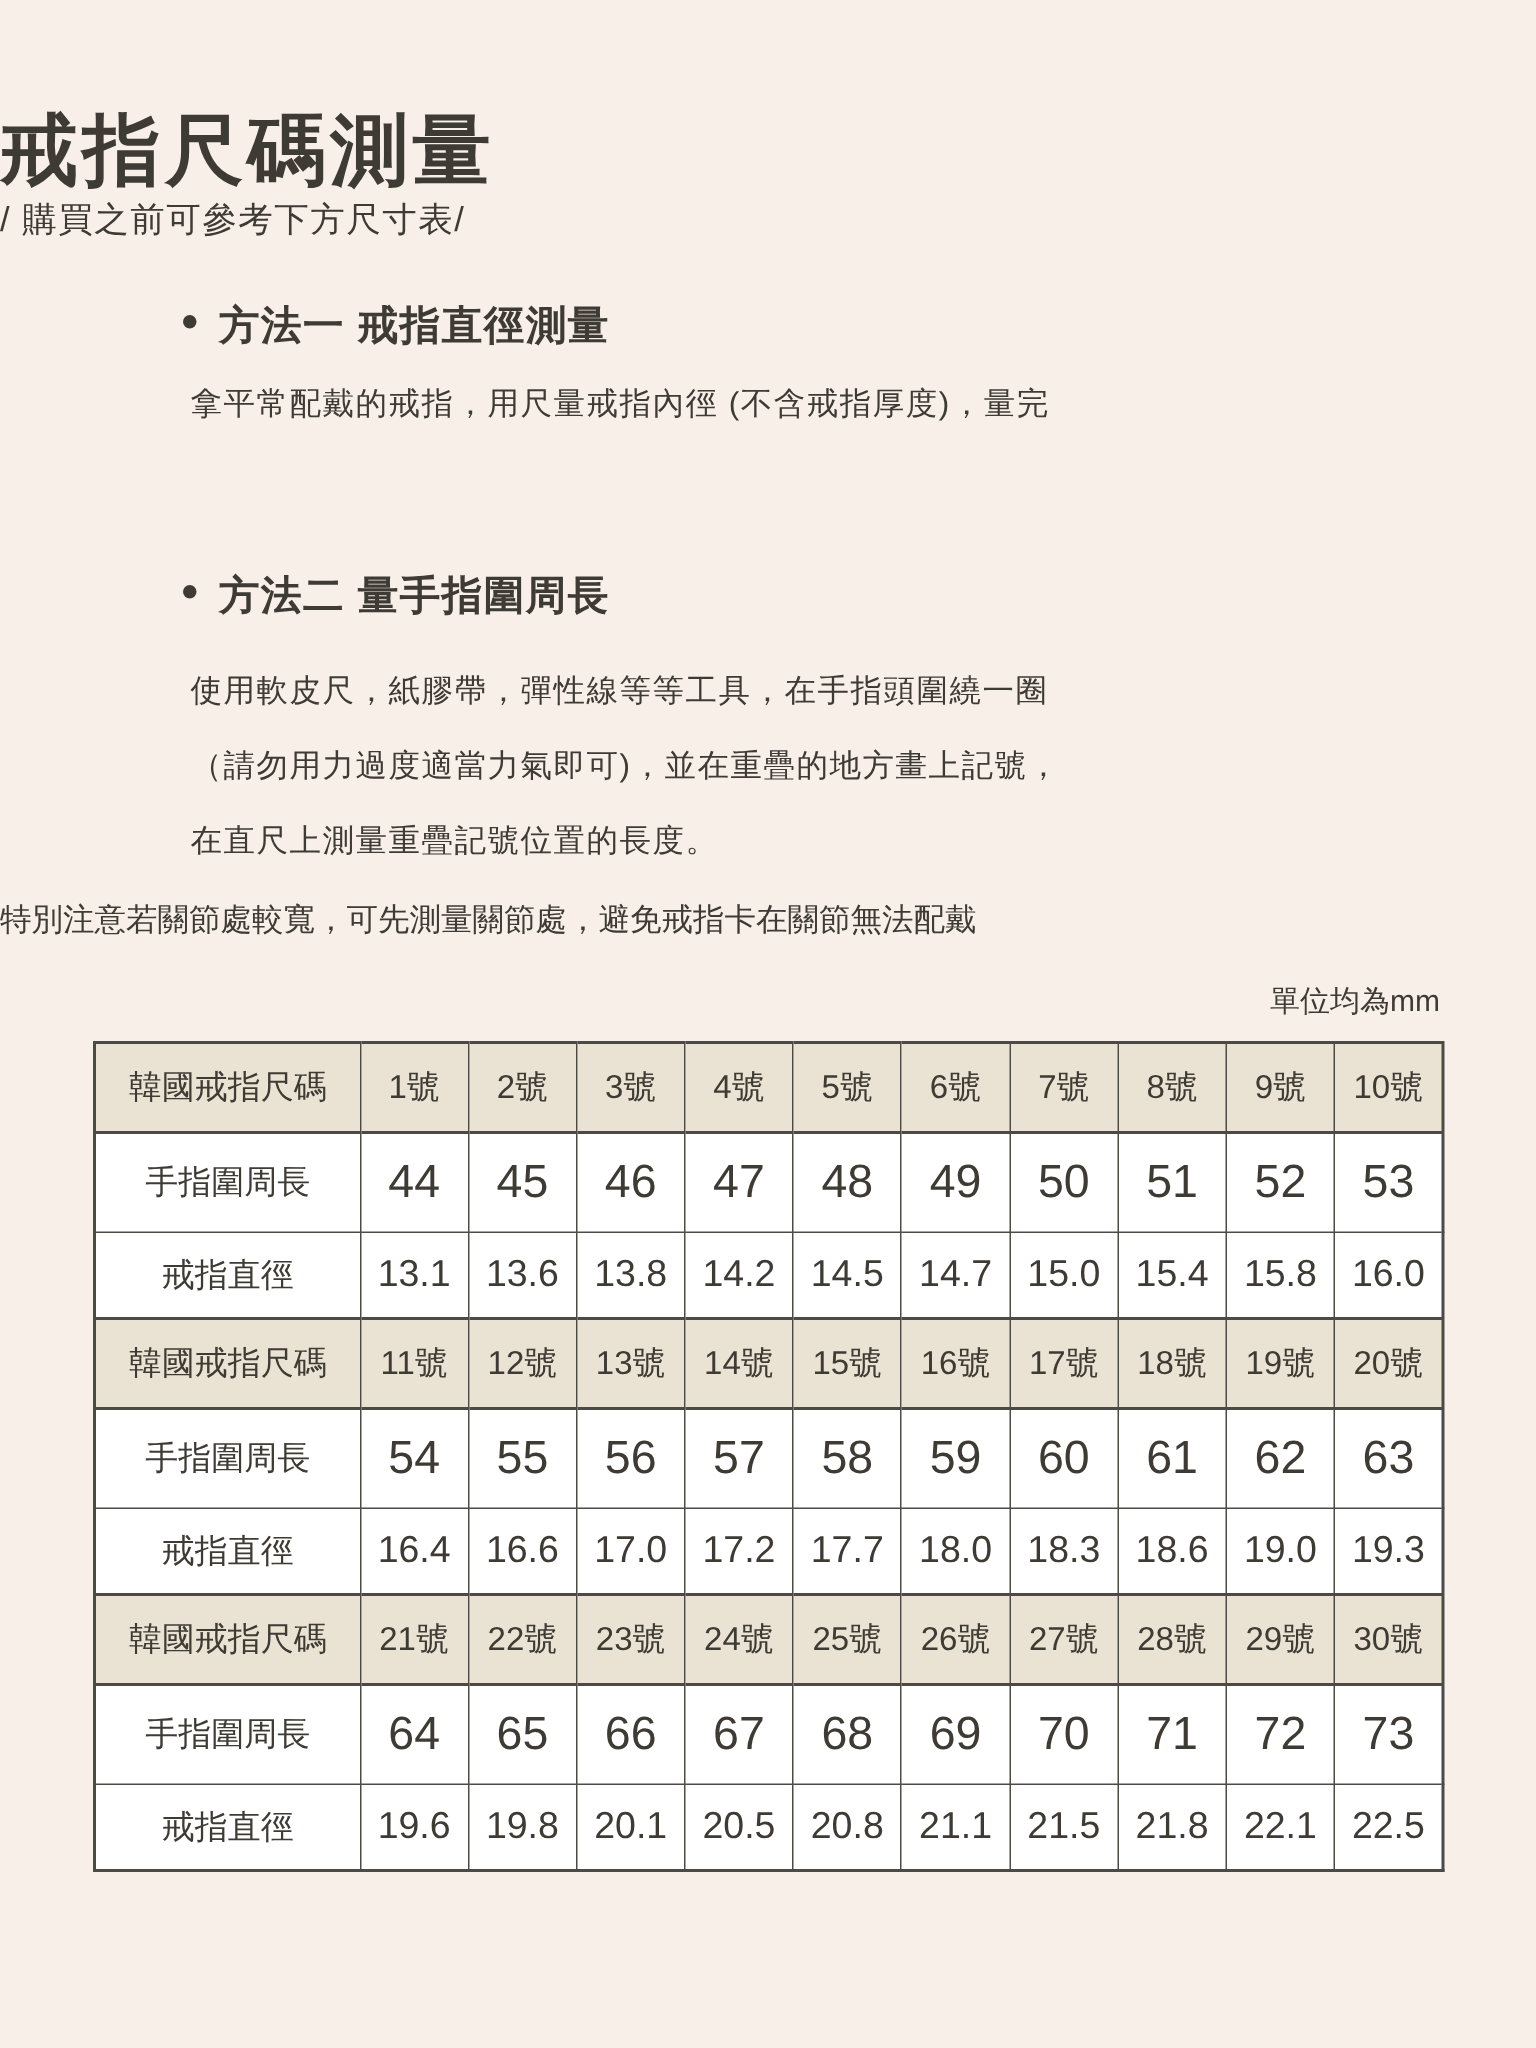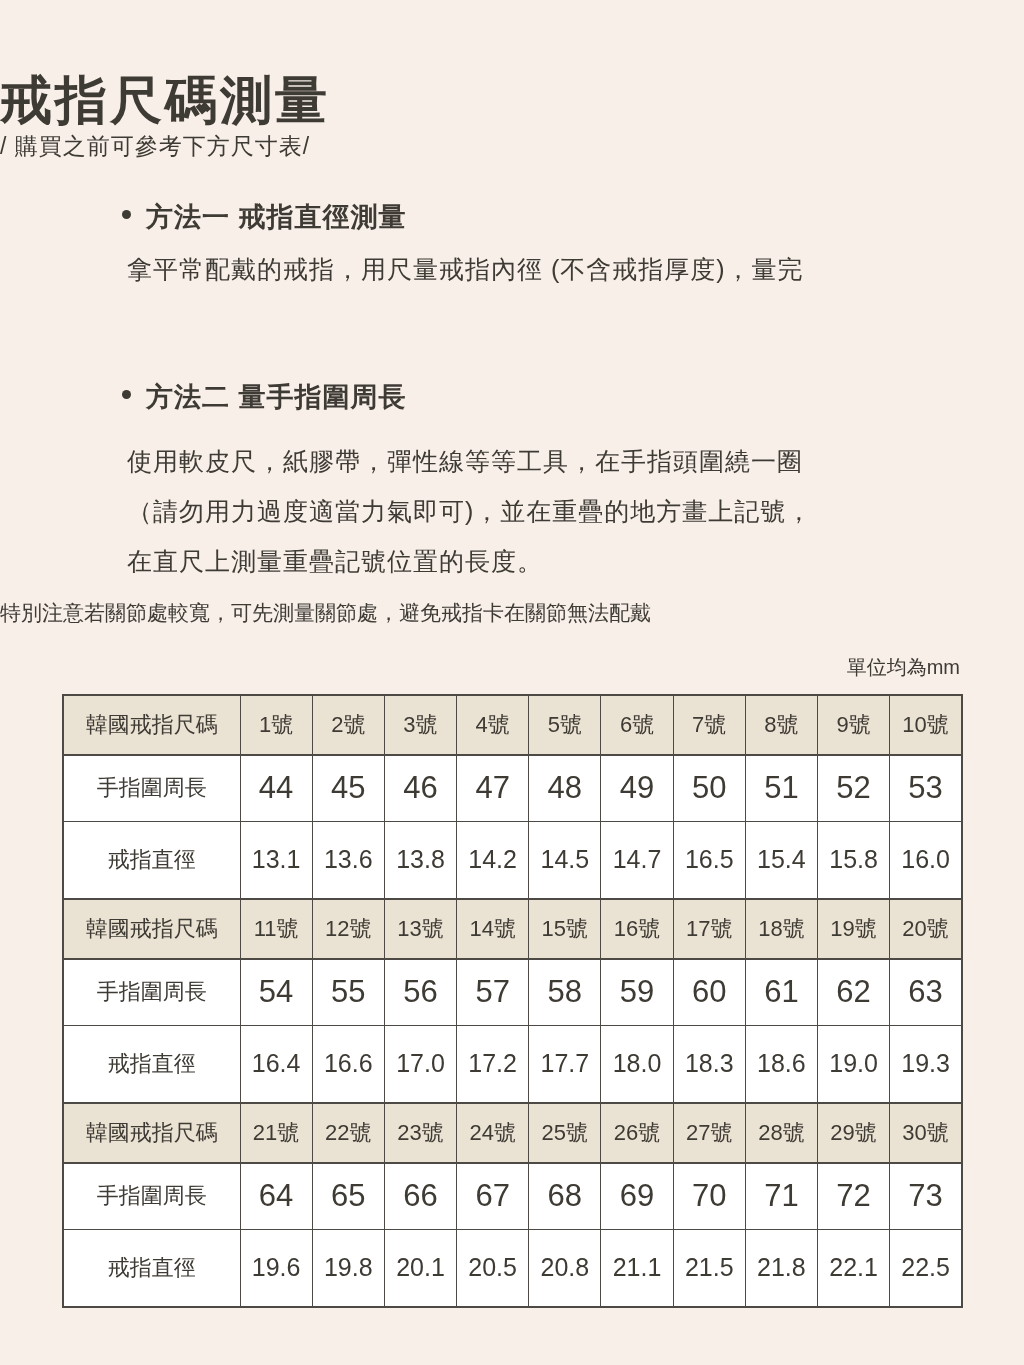--- a/index.html
+++ b/index.html
@@ -31,21 +31,21 @@
     font-size:27px;font-weight:700;letter-spacing:1px;margin-left:21px;
   }
   .method1-heading{top:199px;}
   .method2-heading{top:379px;}
   .bullet{
     position:absolute;left:-24px;top:11px;
     width:9px;height:9px;border-radius:50%;background:var(--text);
   }
   .method-lines{
     position:absolute;left:127px;
-    font-size:25px;letter-spacing:1px;
+    font-size:21px;letter-spacing:1px;
   }
   .method1-lines{top:246px;line-height:47px;}
   .method2-lines{top:436px;line-height:50px;}
   .note{
     position:absolute;top:599px;left:0;width:1024px;
     text-align:left;font-size:21px;
   }
   .unit-note{
     position:absolute;top:654px;right:64px;
     font-size:20px;
@@ -62,21 +62,21 @@
     text-align:center;vertical-align:middle;
     overflow:hidden;white-space:nowrap;
   }
   col.lbl-col{width:177px;}
   tr.hdr td{
     background:var(--hdr-bg);
     height:60px;font-size:22px;
     border-top-width:2px;border-bottom-width:2px;
   }
   tr.circ td{height:66px;font-size:31px;}
-  tr.diam td{height:78px;font-size:25px;}
+  tr.diam td{height:58px;font-size:25px;}
   tr.circ td.lbl, tr.diam td.lbl{font-size:22px;}
 </style>
 </head>
 <body>
 
 <h1 class="title">戒指尺碼測量</h1>
 <div class="subtitle">/ 購買之前可參考下方尺寸表/</div>
 
 <h2 class="method-heading method1-heading">
   <span class="bullet"></span><span>方法一 戒指直徑測量</span>
@@ -139,21 +139,21 @@
       <td>53</td>
     </tr>
     <tr class="diam">
       <td class="lbl">戒指直徑</td>
       <td>13.1</td>
       <td>13.6</td>
       <td>13.8</td>
       <td>14.2</td>
       <td>14.5</td>
       <td>14.7</td>
-      <td>16.5</td>
+      <td>15.0</td>
       <td>15.4</td>
       <td>15.8</td>
       <td>16.0</td>
     </tr>
     <tr class="hdr">
       <td class="lbl">韓國戒指尺碼</td>
       <td>11號</td>
       <td>12號</td>
       <td>13號</td>
       <td>14號</td>

